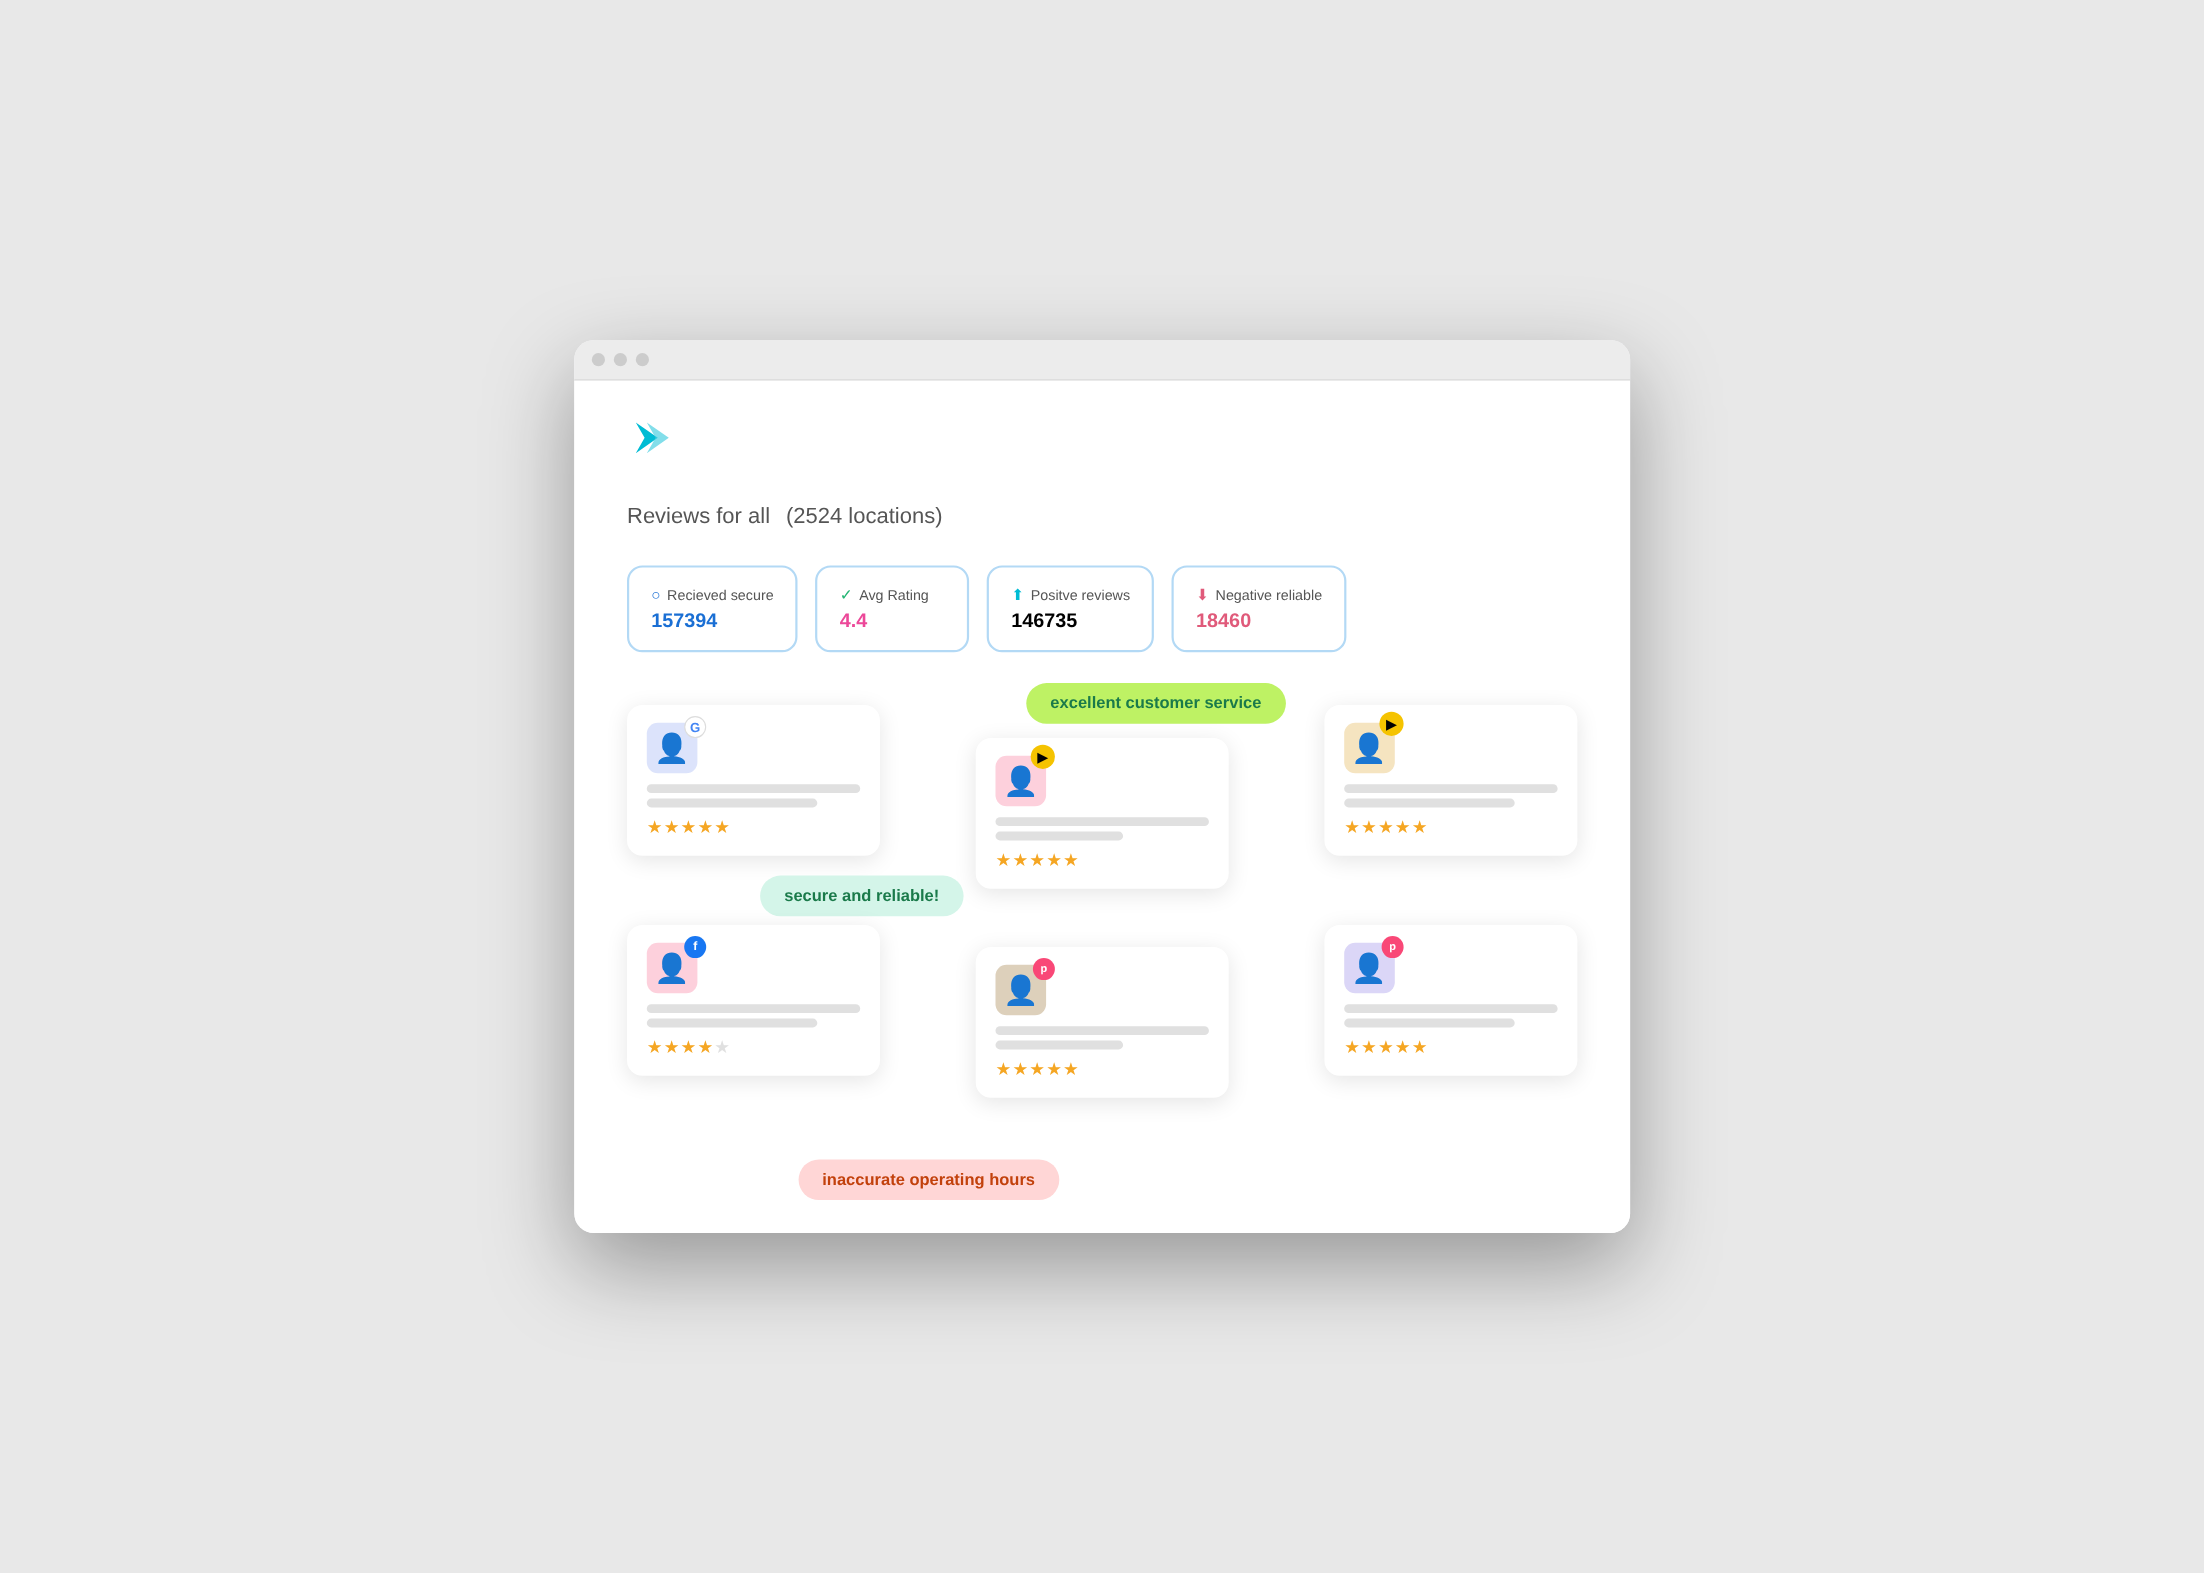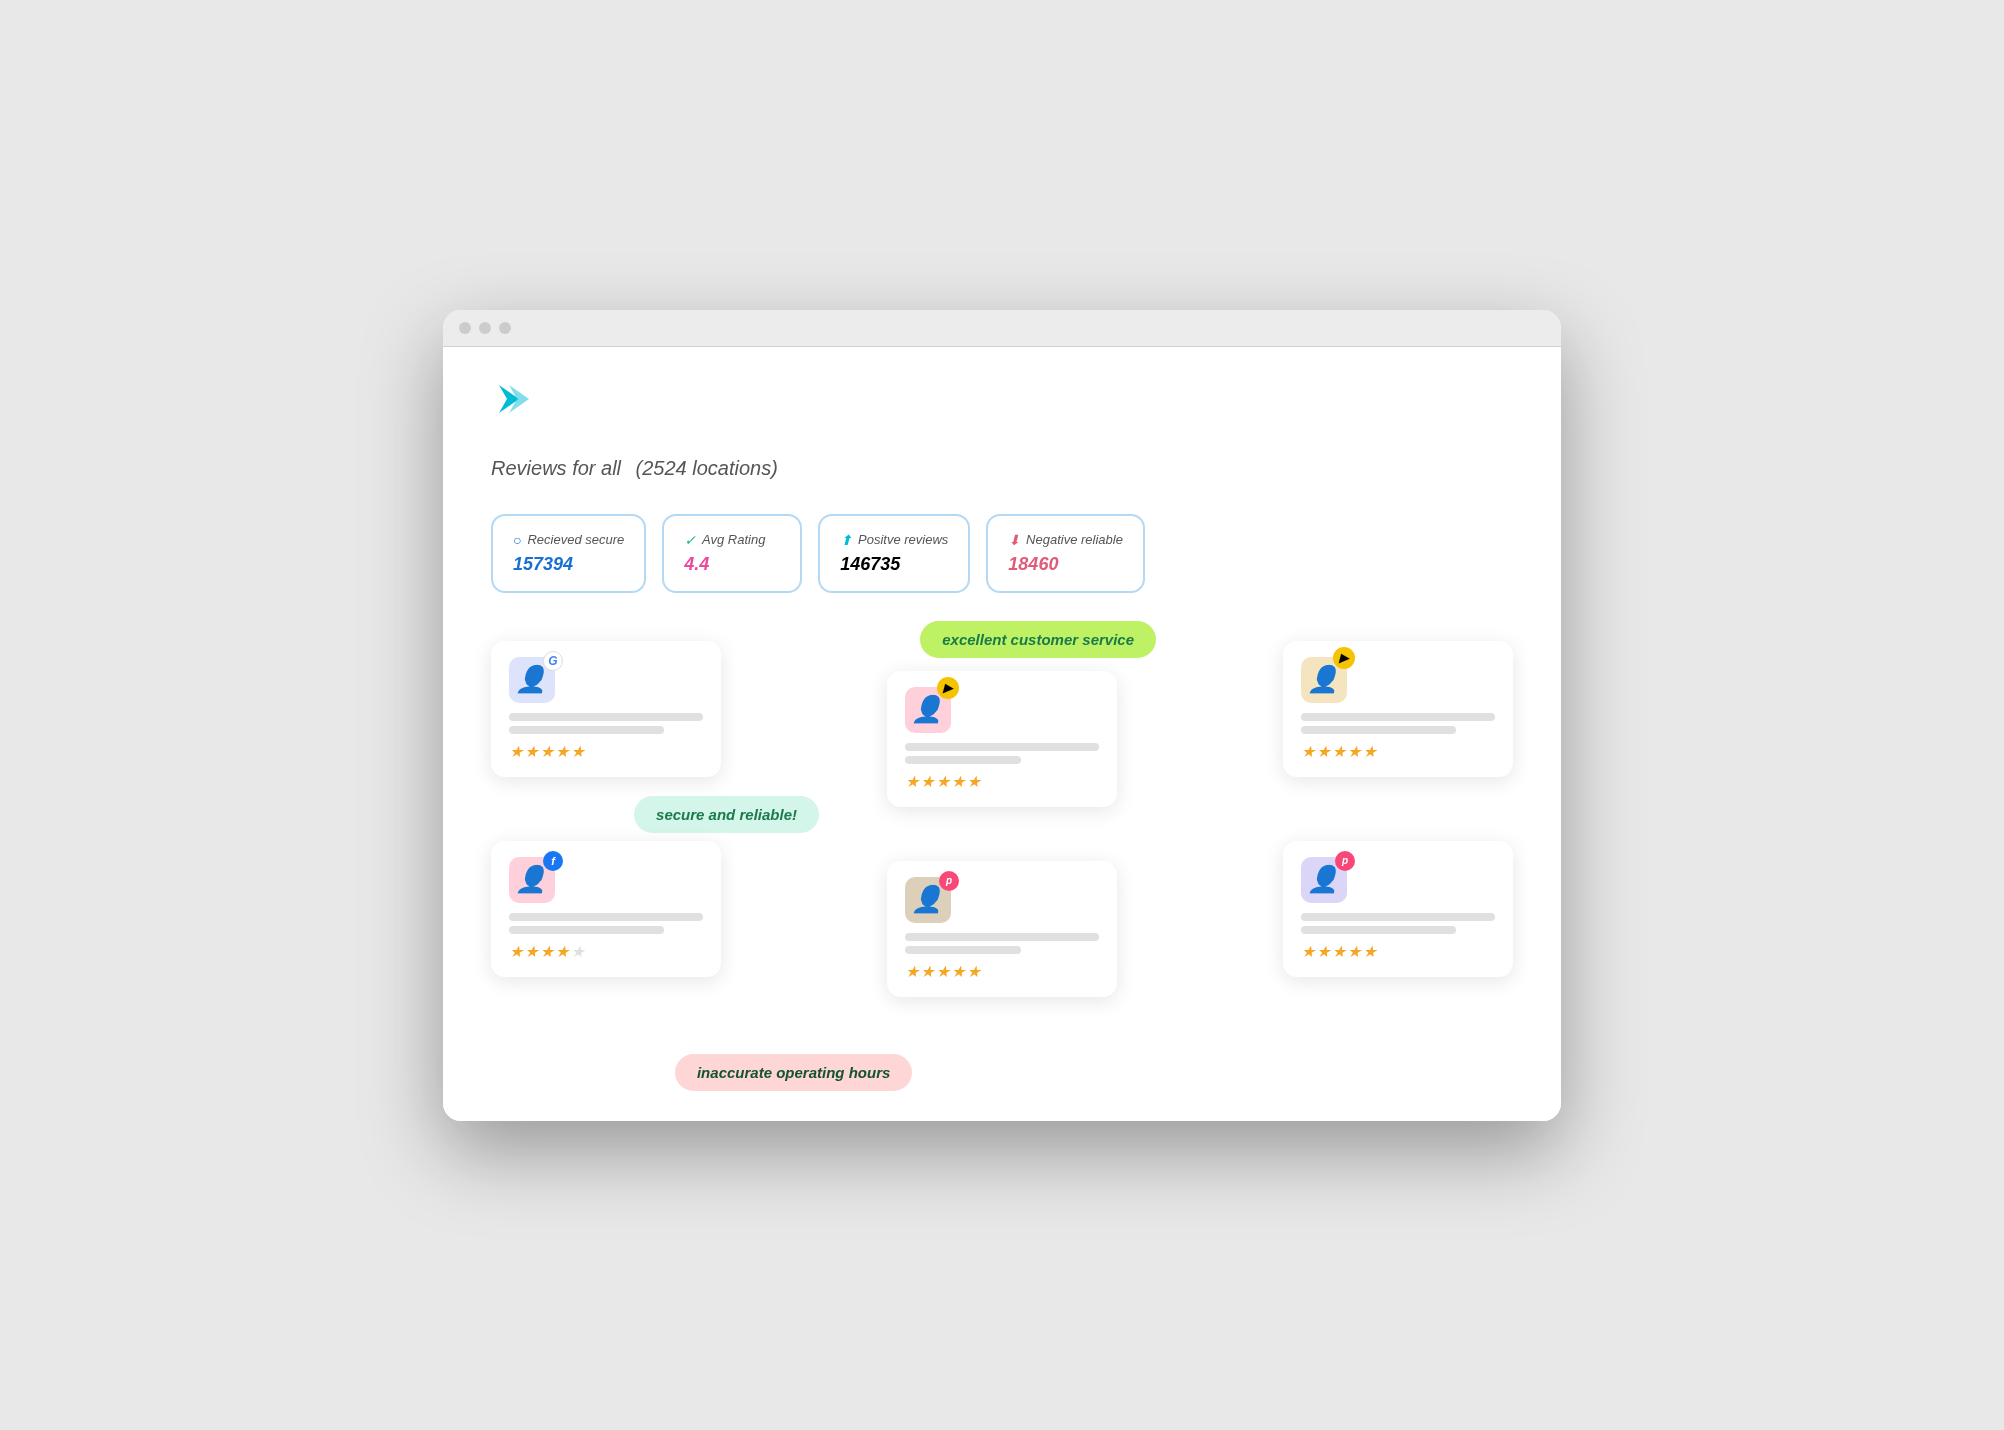--- a/index.html
+++ b/index.html
@@ -5,27 +5,26 @@
     * { box-sizing: border-box; margin: 0; padding: 0; }
     body {
       background: #e8e8e8;
       display: flex;
       justify-content: center;
       align-items: center;
       min-height: 100vh;
       font-family: -apple-system, BlinkMacSystemFont, 'Segoe UI', sans-serif;
     }
     .browser-window {
-      width: 1118px;
+      width: 960px;
       background: #f5f5f7;
       border-radius: 18px;
       box-shadow: 0 30px 80px rgba(0,0,0,0.35);
       overflow: hidden;
       position: relative;
-      font-style: italic;
     }
     .browser-titlebar {
       background: #ececec;
       padding: 12px 16px;
       display: flex;
       align-items: center;
       gap: 8px;
       border-bottom: 1px solid #d0d0d0;
     }
     .dot {
@@ -103,21 +102,21 @@
       font-size: 15px;
       font-weight: 600;
       position: absolute;
     }
     .tag-bubble.green {
       background: #bef264;
       color: #1a7a4a;
     }
     .tag-bubble.pink {
       background: #ffd6d6;
-      color: #14532d;
+      color: #c2410c;
     }
     .tag-bubble.teal {
       background: #d4f5e9;
       color: #1a7a4a;
     }
 
     .review-card {
       background: #fff;
       border-radius: 14px;
       box-shadow: 0 4px 20px rgba(0,0,0,0.1);

